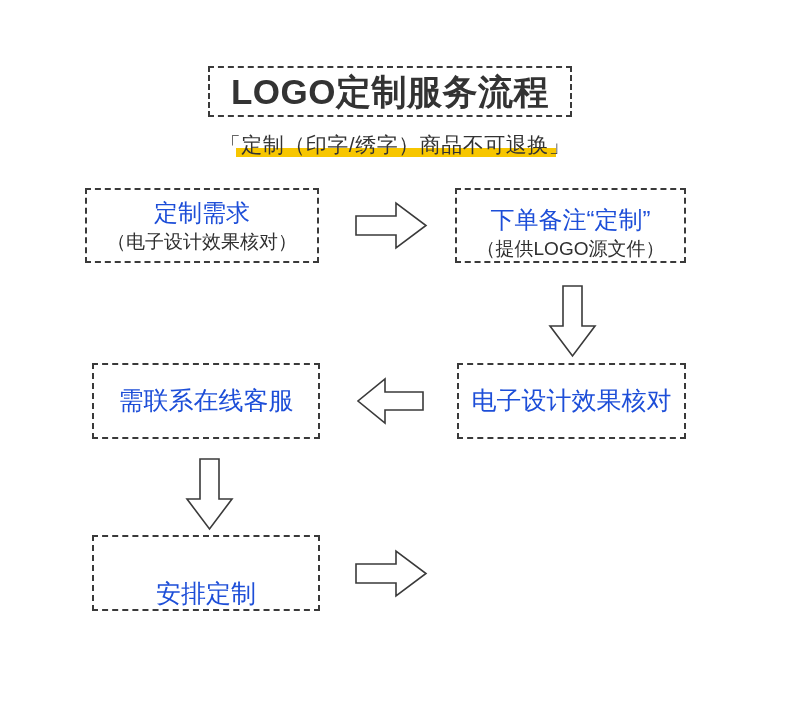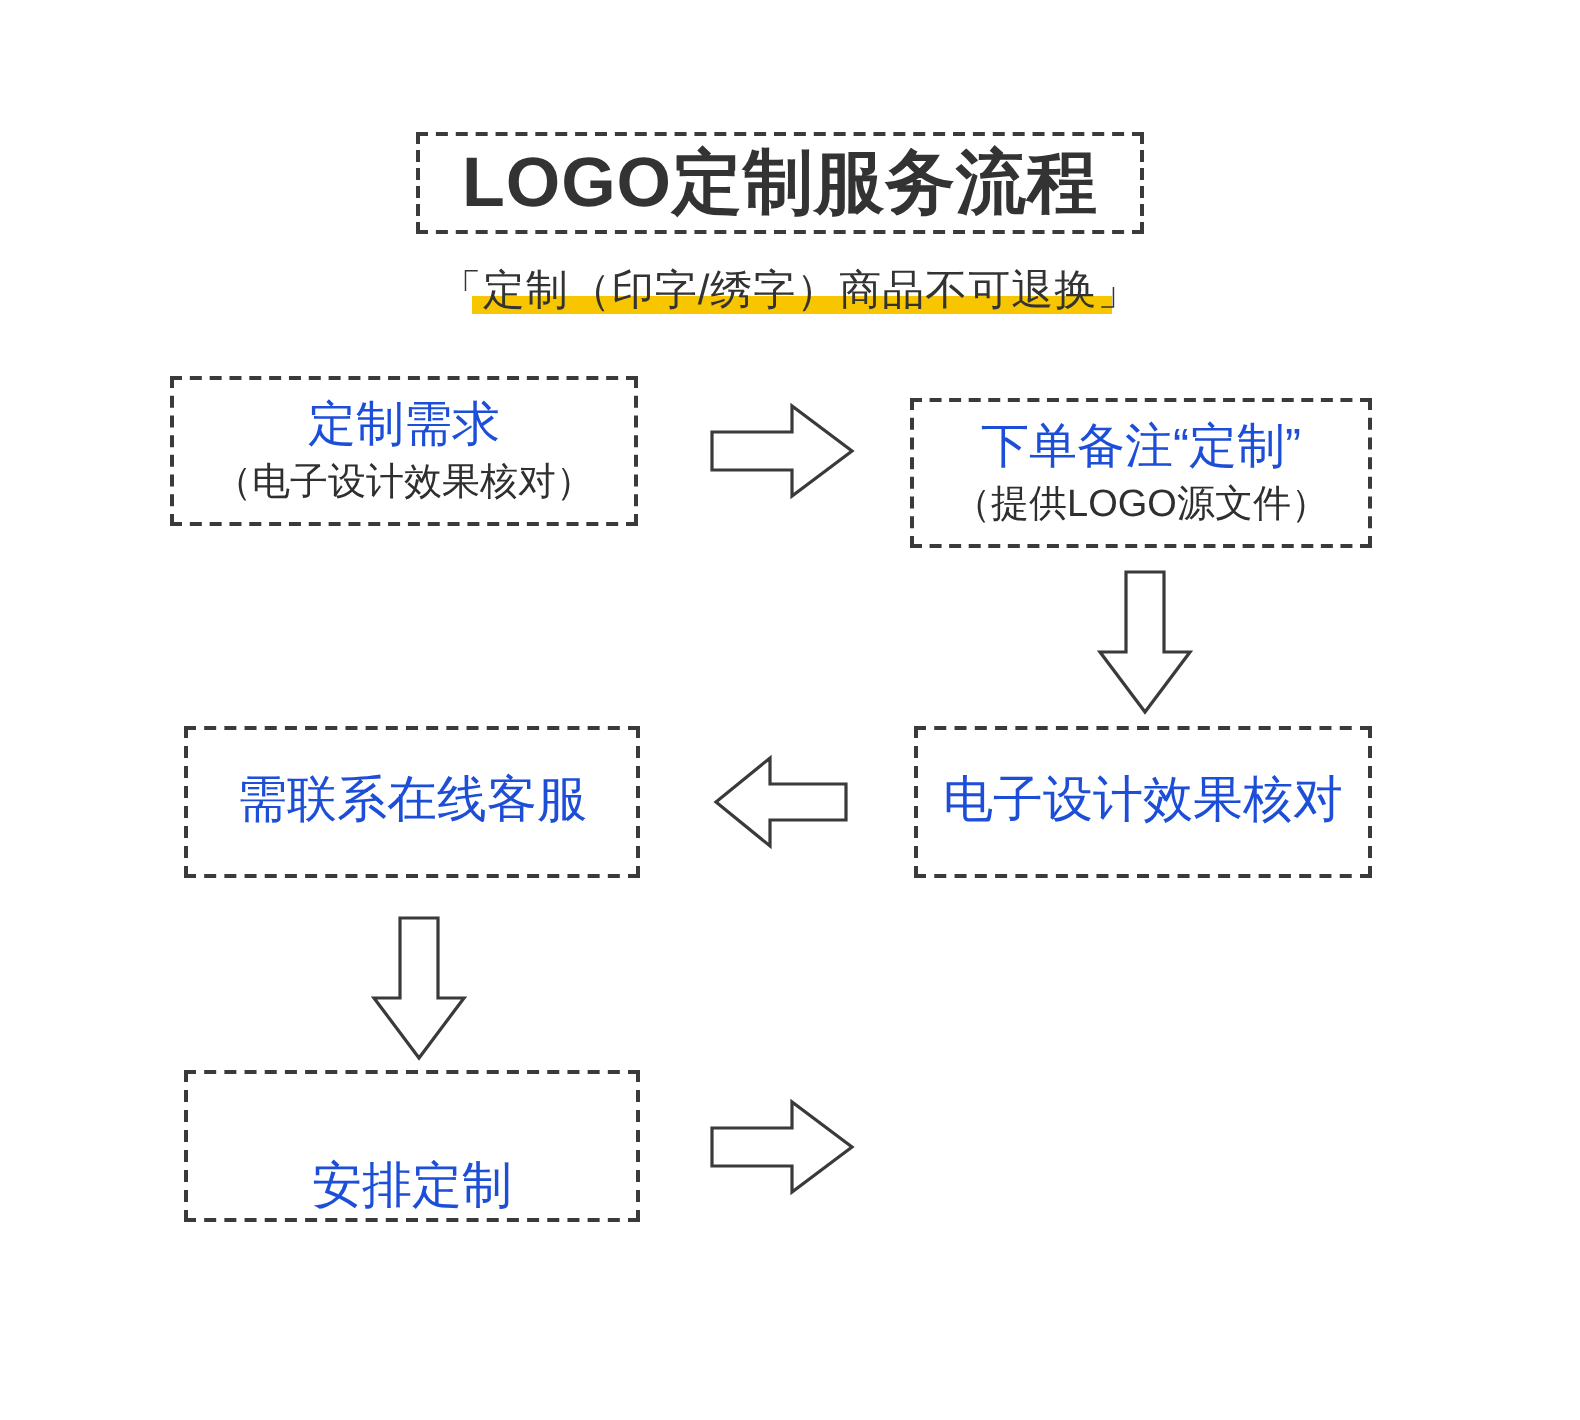--- a/index.html
+++ b/index.html
@@ -104,21 +104,21 @@
     line-height: 1.25;
     white-space: nowrap;
     margin-top: 2px;
   }
   .fbox.single .l1 {
     font-size: 25px;
   }
 
   
   #box-demand      { left: 85px;  top: 188px; width: 234px; height: 75px; }
-  #box-order-note  { left: 455px; top: 199px; width: 231px; height: 75px; }
+  #box-order-note  { left: 455px; top: 188px; width: 231px; height: 75px; justify-content: flex-end; }
   #box-design-check{ left: 92px;  top: 363px; width: 228px; height: 76px; }
   #box-fabric-conf { left: 457px; top: 363px; width: 229px; height: 76px; }
   #box-arrange     { left: 92px;  top: 535px; width: 228px; height: 76px; justify-content: flex-end; }
   #box-wait        { left: 457px; top: 535px; width: 229px; height: 76px; }
 
   
   .arrow {
     position: absolute;
   }
   .arrow svg { display: block; }

